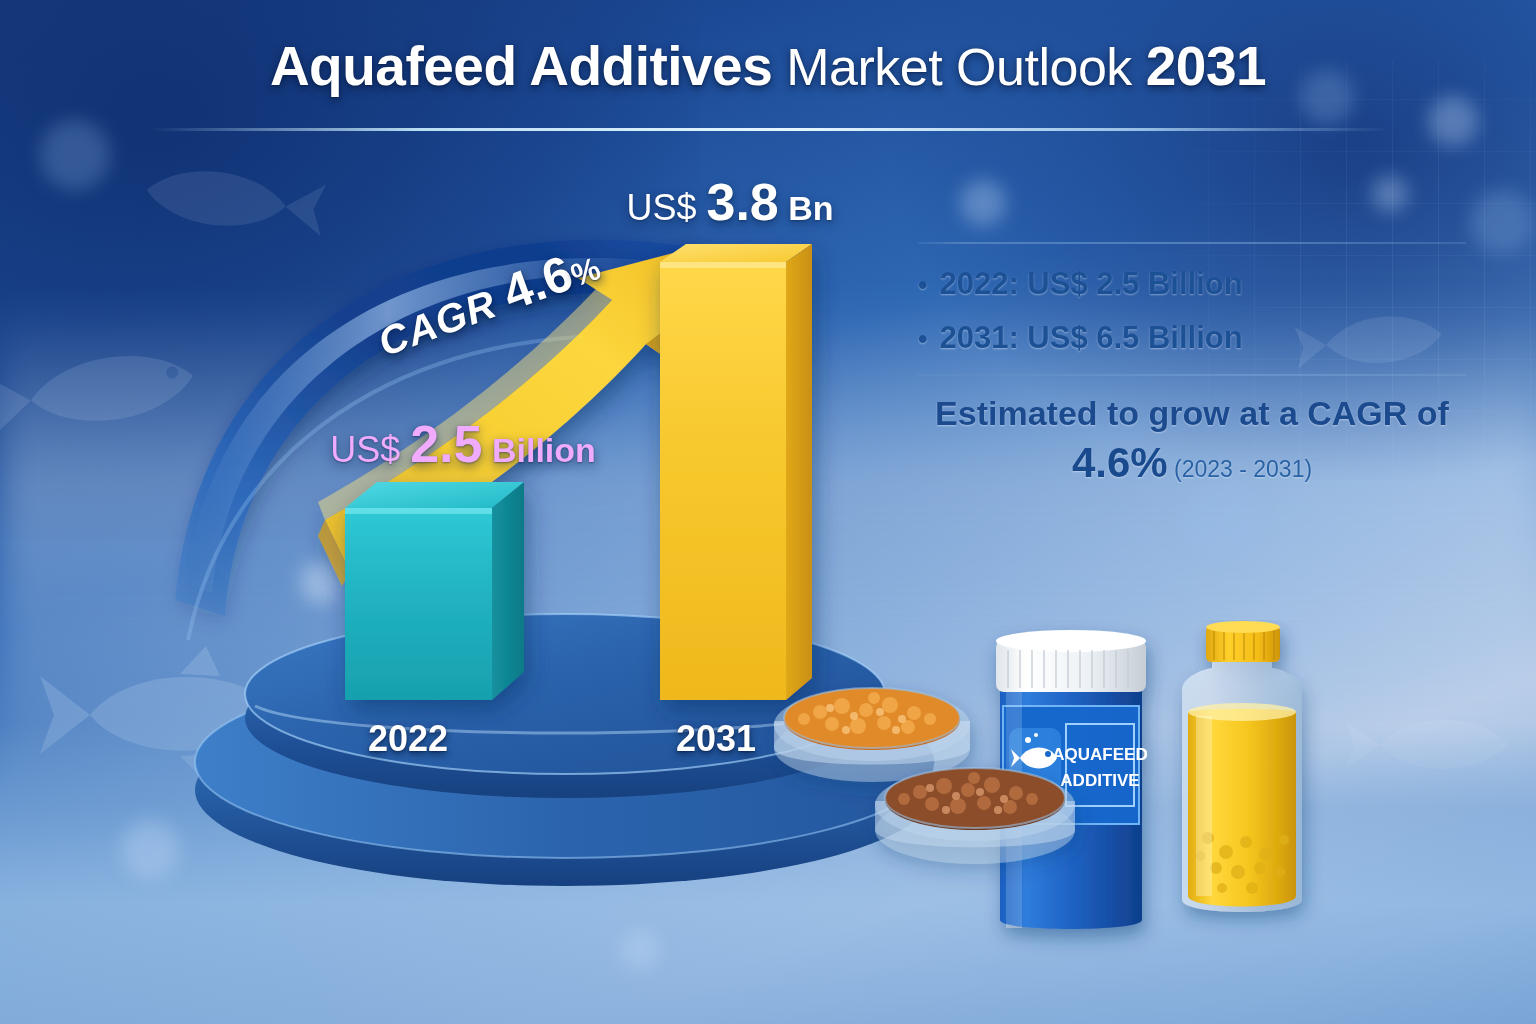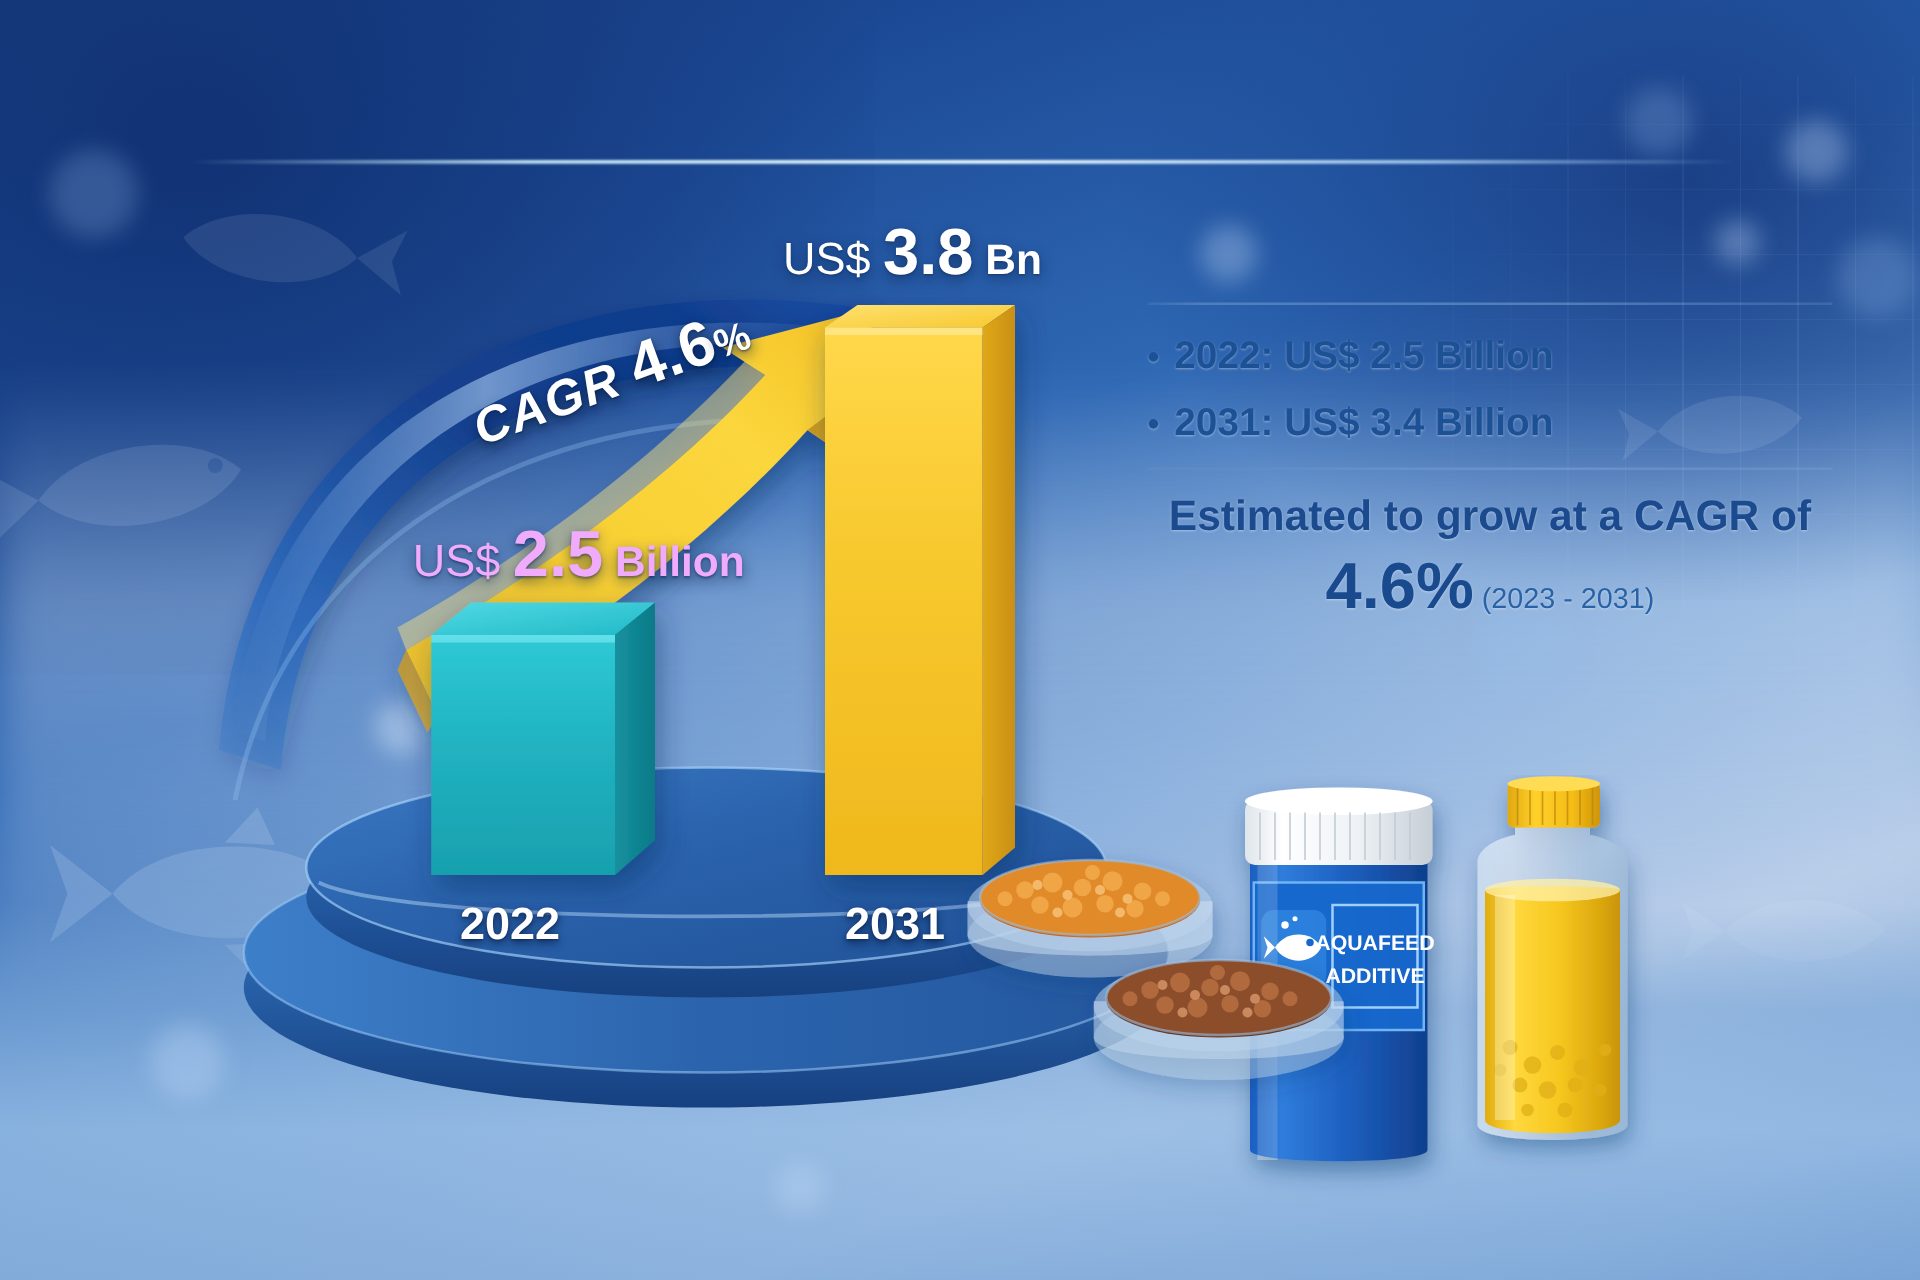--- a/index.html
+++ b/index.html
@@ -119,21 +119,21 @@
   .bullets{margin-top:22px;}
   .bullet{
     display:flex;align-items:baseline;gap:12px;
     font-size:31px;font-weight:bold;color:#1d5196;white-space:nowrap;
     margin-bottom:18px;text-shadow:0 1px 2px rgba(255,255,255,.40);
   }
   .bullet .dot{font-size:27px;line-height:1;color:#1d5196;}
   .note{margin-top:18px;text-align:center;color:#1b4a8e;}
   .note .l1{font-size:34px;font-weight:bold;white-space:nowrap;text-shadow:0 1px 2px rgba(255,255,255,.40);}
   .note .l2{margin-top:6px;white-space:nowrap;text-shadow:0 1px 2px rgba(255,255,255,.40);}
-  .note .n-big{font-size:52px;font-weight:bold;color:#1a4a8e;}
+  .note .n-big{font-size:42px;font-weight:bold;color:#1a4a8e;}
   .note .n-rng{font-size:23px;font-weight:normal;color:#2a62a6;}
 
   
   .products{position:absolute;left:760px;top:620px;width:600px;height:360px;}
 </style>
 </head>
 <body>
 
 <div class="stage">
 
@@ -184,20 +184,23 @@
   <div class="bokeh dim" style="left:1470px;top:190px;width:64px;height:64px;"></div>
   <div class="bokeh" style="left:1372px;top:176px;width:36px;height:36px;"></div>
   <div class="bokeh dim" style="left:1300px;top:70px;width:54px;height:54px;"></div>
   <div class="bokeh bright" style="left:300px;top:560px;width:44px;height:44px;"></div>
   <div class="bokeh" style="left:120px;top:820px;width:60px;height:60px;"></div>
   <div class="bokeh dim" style="left:40px;top:120px;width:70px;height:70px;"></div>
   <div class="bokeh" style="left:620px;top:930px;width:40px;height:40px;"></div>
   <div class="bokeh dim" style="left:1180px;top:480px;width:80px;height:80px;"></div>
   <div class="bokeh" style="left:960px;top:180px;width:46px;height:46px;"></div>
 
+  <div class="title">
+    <span class="t-strong">Aquafeed Additives</span><span class="t-light"> Market Outlook </span><span class="t-strong">2031</span>
+  </div>
   <div class="title-rule"></div>
 
   <div class="artwork">
     <svg width="1000" height="1024" viewBox="0 0 1000 1024">
       <defs>
         <linearGradient id="arcG" x1="0" y1="1" x2="1" y2="0">
           <stop offset="0%" stop-color="#2f74c8" stop-opacity=".25"></stop>
           <stop offset="22%" stop-color="#2b68bd" stop-opacity=".85"></stop>
           <stop offset="55%" stop-color="#14418f"></stop>
           <stop offset="82%" stop-color="#0f3c8c"></stop>
@@ -352,21 +355,21 @@
   <div class="panel">
     <div class="rule"></div>
 
     <div class="bullets">
       <div class="bullet">
         <span class="dot">•</span>
         <span>2022: US$ 2.5 Billion</span>
       </div>
       <div class="bullet">
         <span class="dot">•</span>
-        <span>2031: US$ 3.4 Billion</span>
+        <span>2031: US$ 6.5 Billion</span>
       </div>
     </div>
 
     <div class="rule"></div>
 
     <div class="note">
       <div class="l1">Estimated to grow at a CAGR of</div>
       <div class="l2">
         <span class="n-big">4.6%</span><span class="n-rng"> (2023 - 2031)</span>
       </div>

